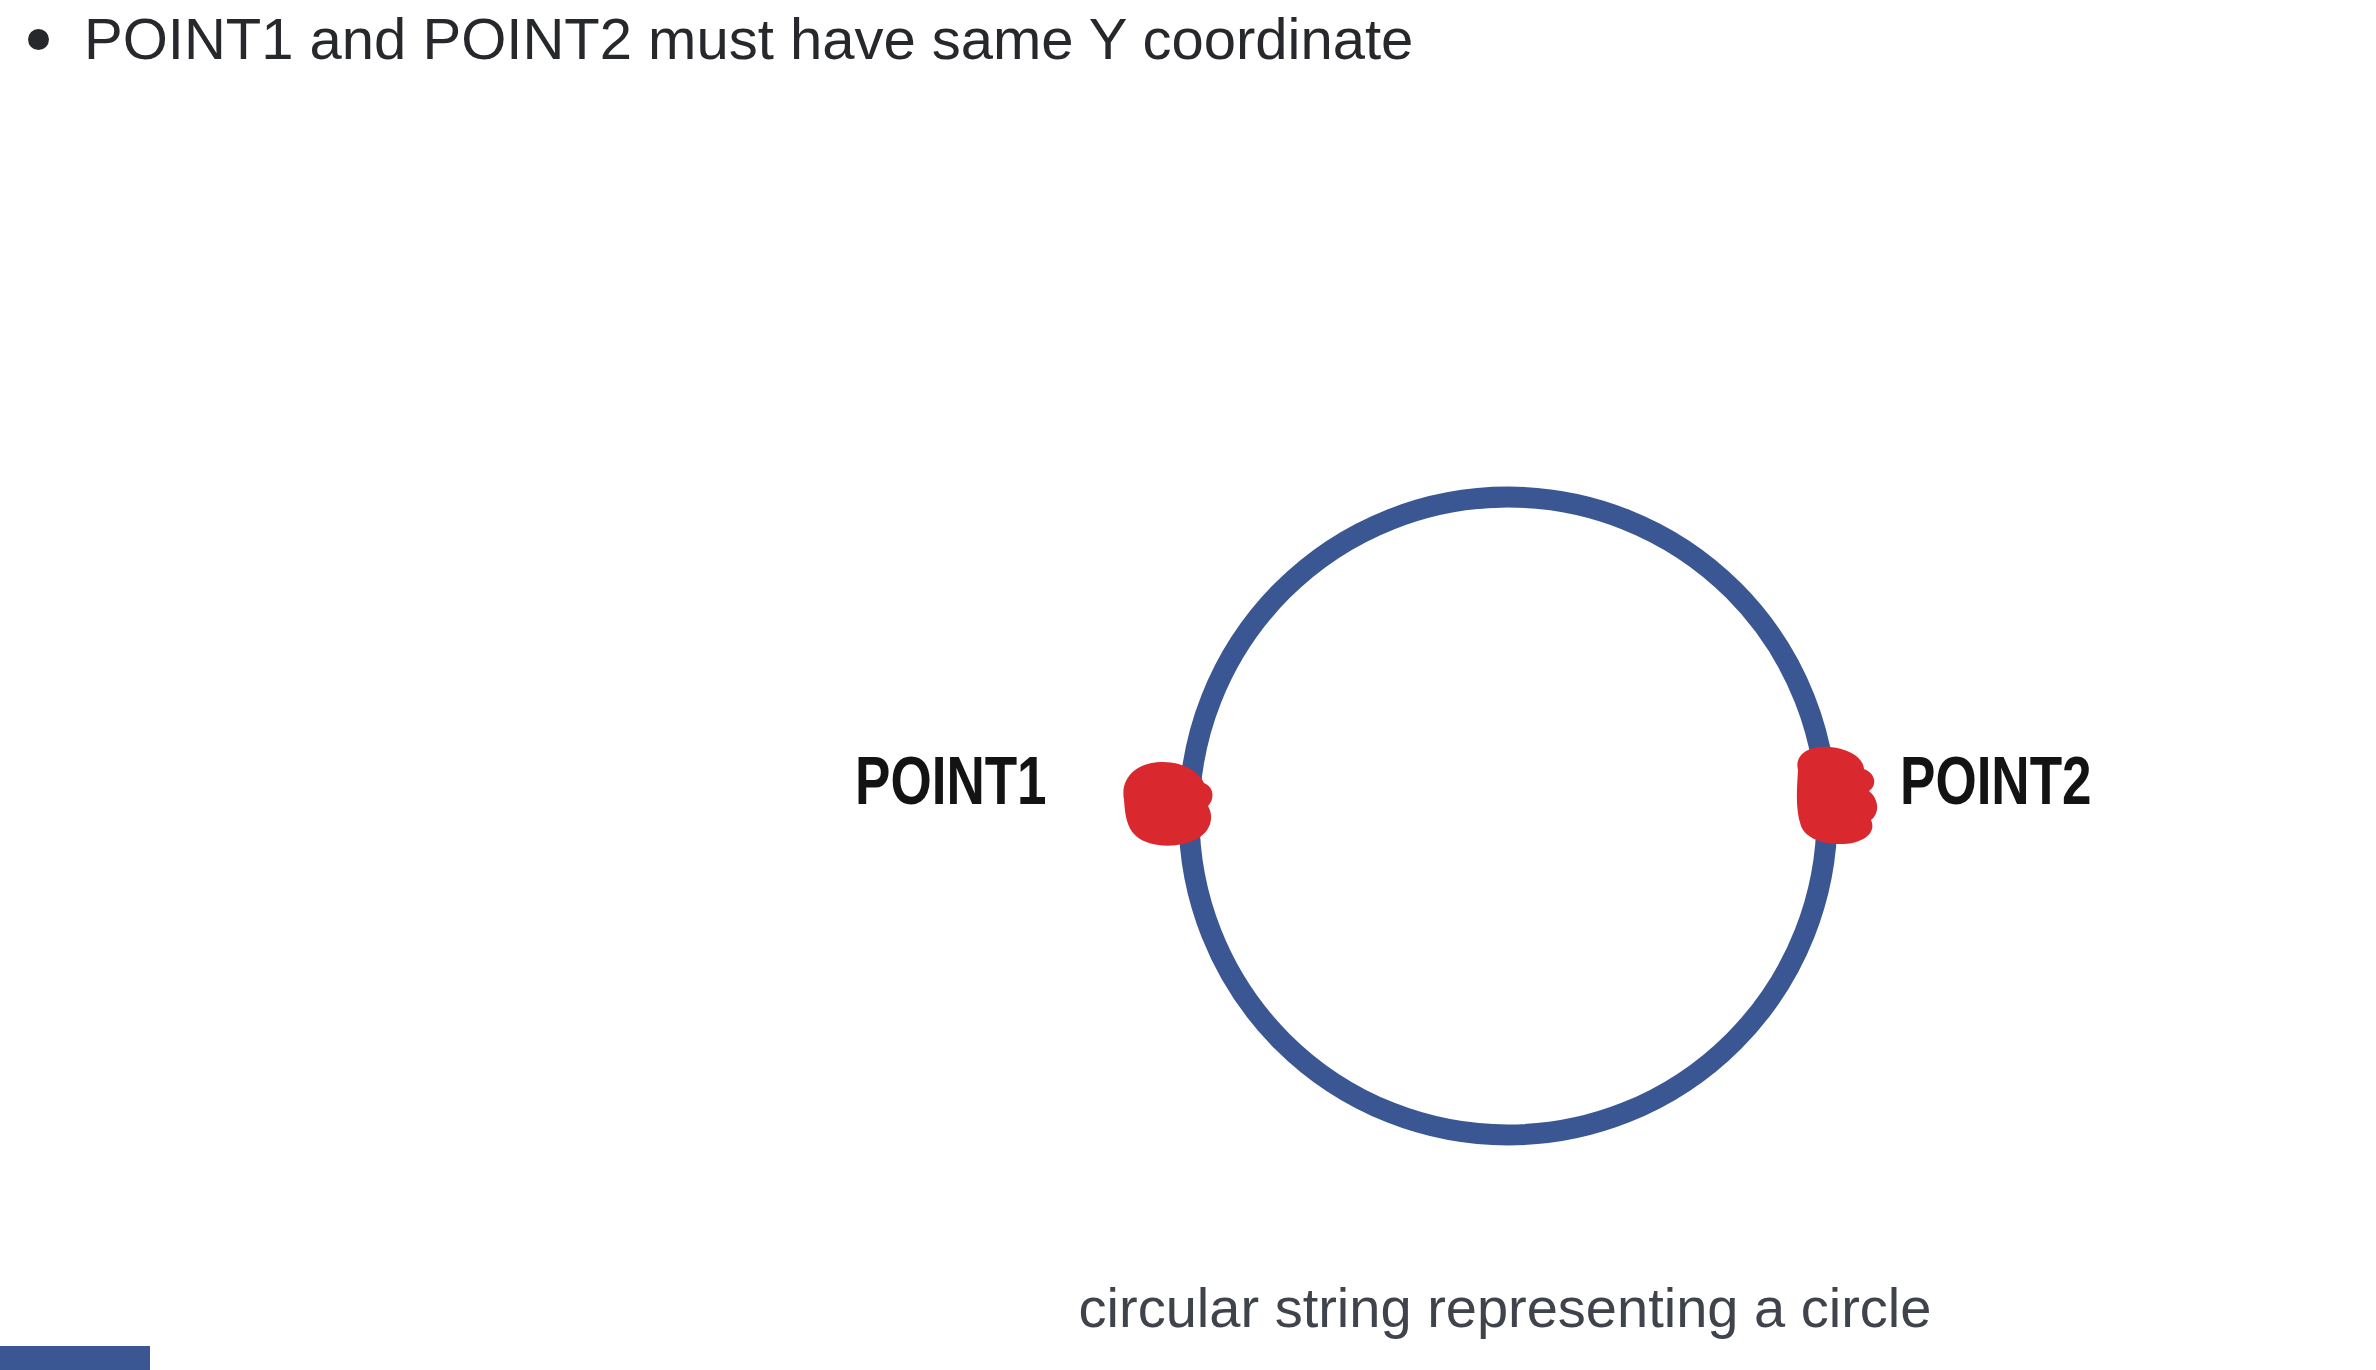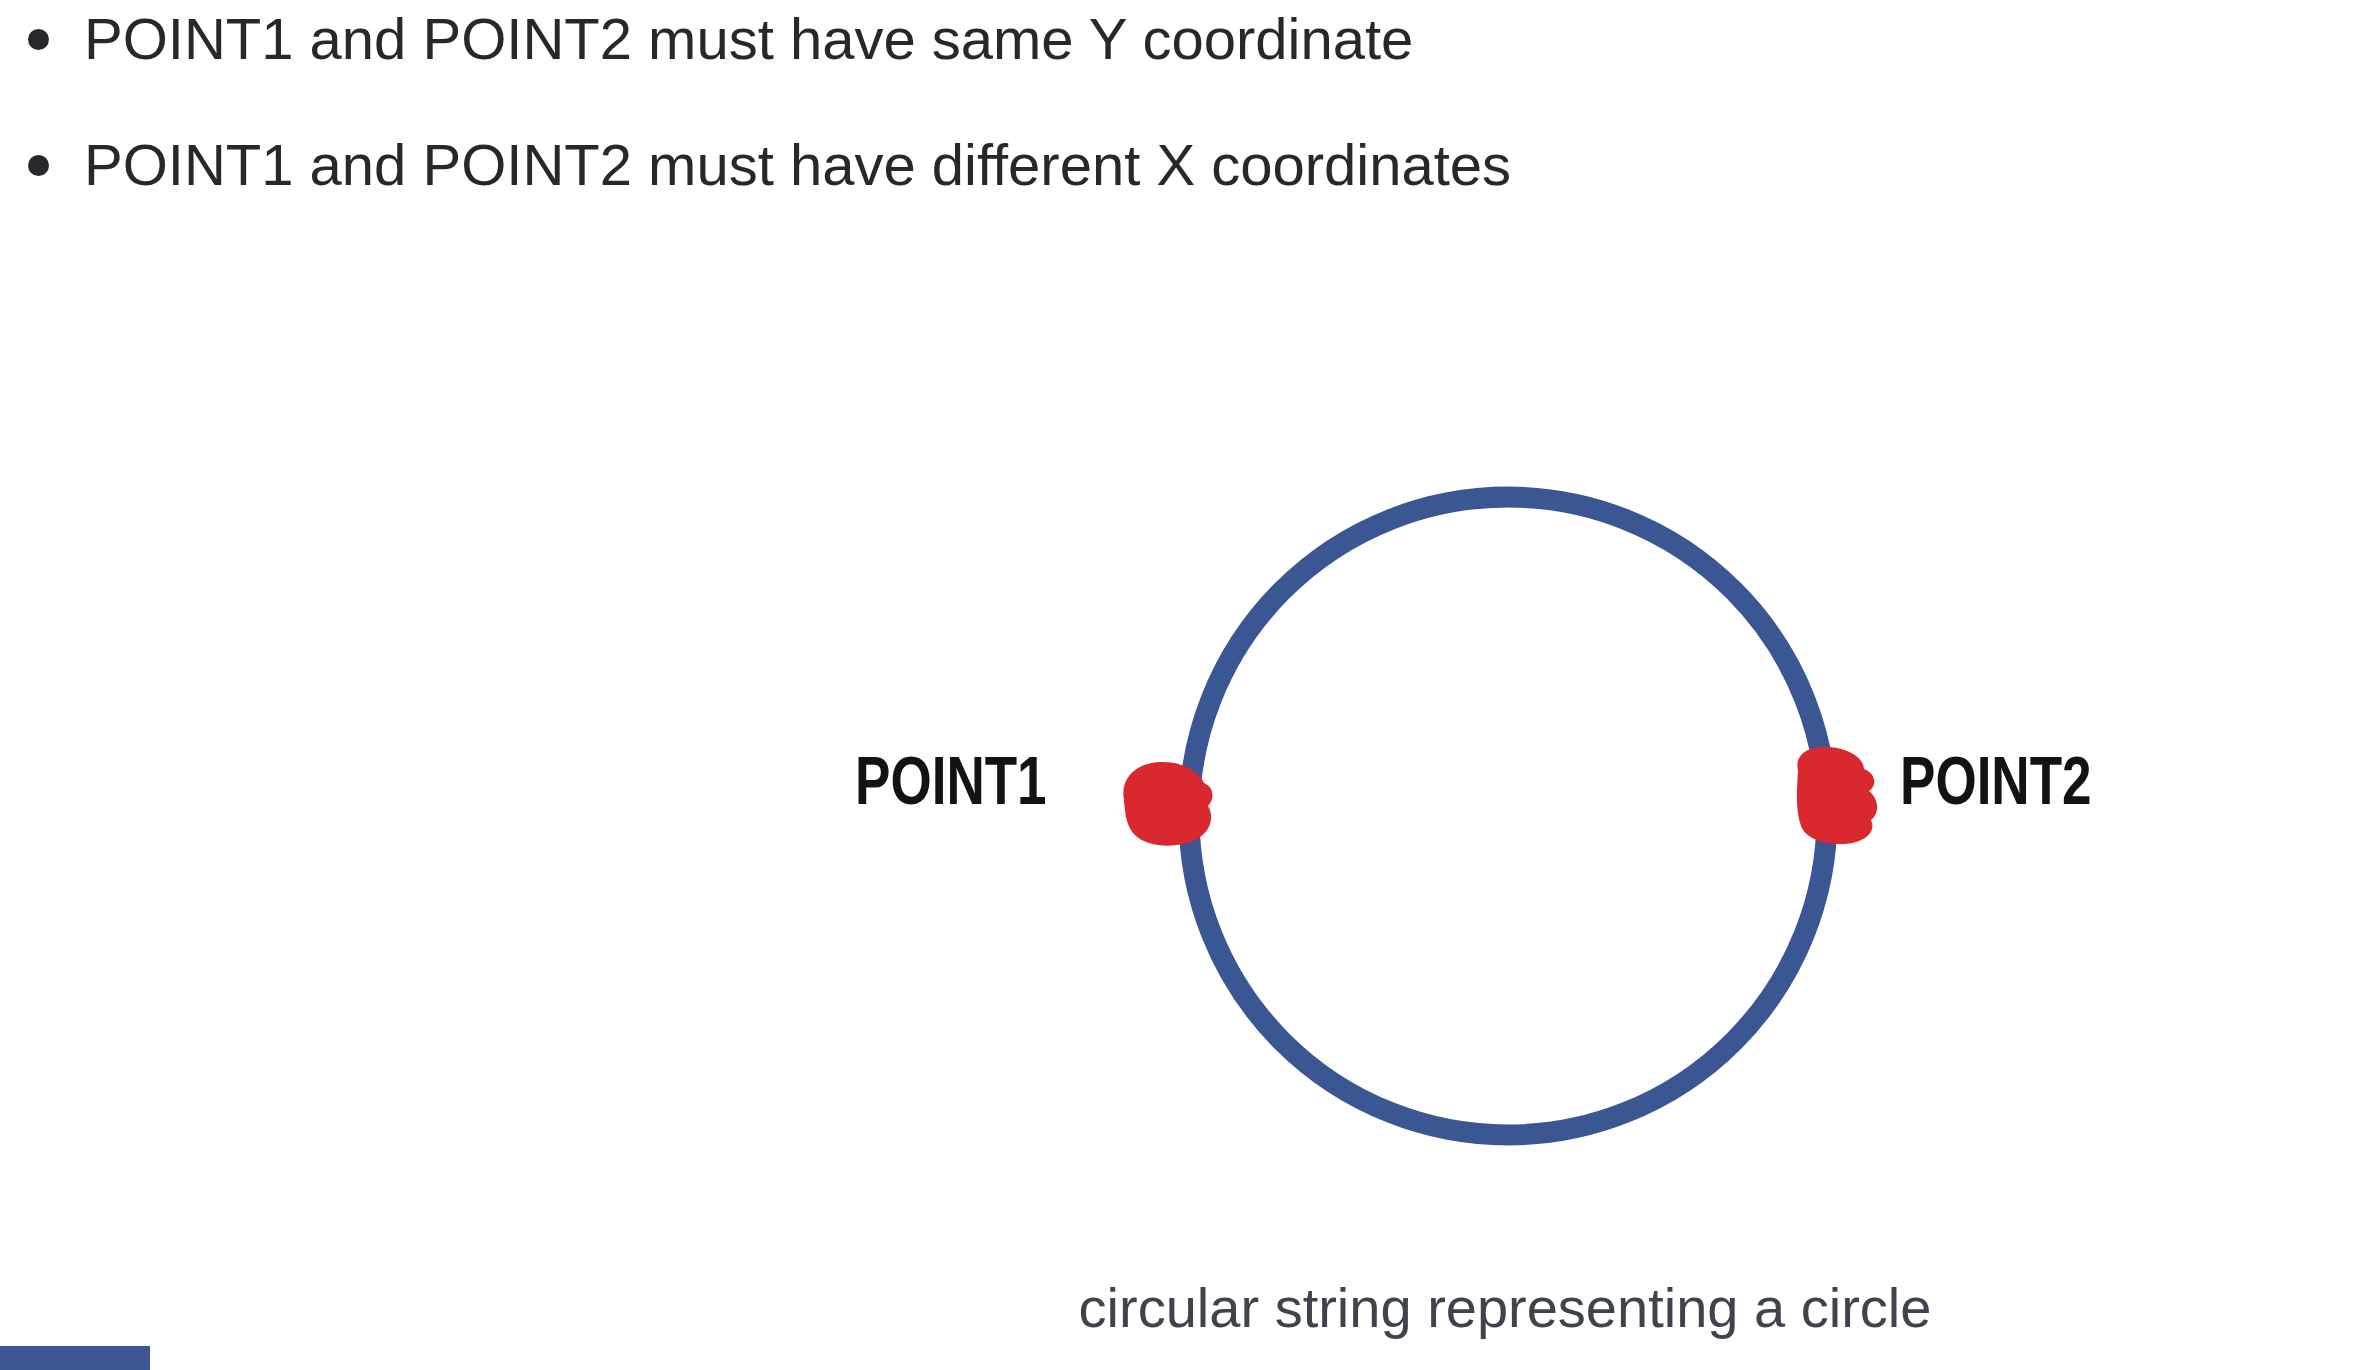--- a/index.html
+++ b/index.html
@@ -100,24 +100,20 @@
   }
 </style>
 </head>
 <body>
 
 <div class="bullets">
   <div class="bullet-item">
     <span class="bullet-dot"></span>
     <span class="bullet-text">POINT1 and POINT2 must have same Y coordinate</span>
   </div>
-  <div class="bullet-item">
-    <span class="bullet-dot"></span>
-    <span class="bullet-text">POINT1 and POINT2 must have different X coordinates</span>
-  </div>
 </div>
 
 <svg class="diagram-svg" viewBox="0 0 2376 1370" xmlns="http://www.w3.org/2000/svg">
   <circle class="circle-outline" cx="1508" cy="816" r="319"></circle>
   <path class="point-marker" d="M 1124 800
            C 1120 778 1136 763 1160 762
            C 1180 761 1198 770 1204 783
            C 1214 787 1215 799 1208 806
            C 1215 818 1210 833 1195 840
            C 1176 849 1148 847 1136 836

